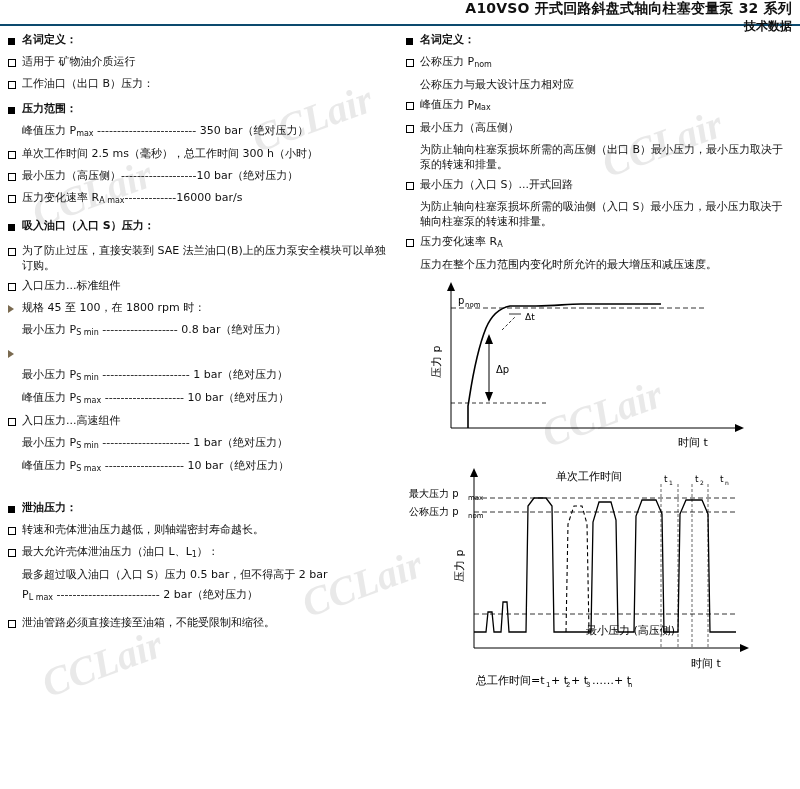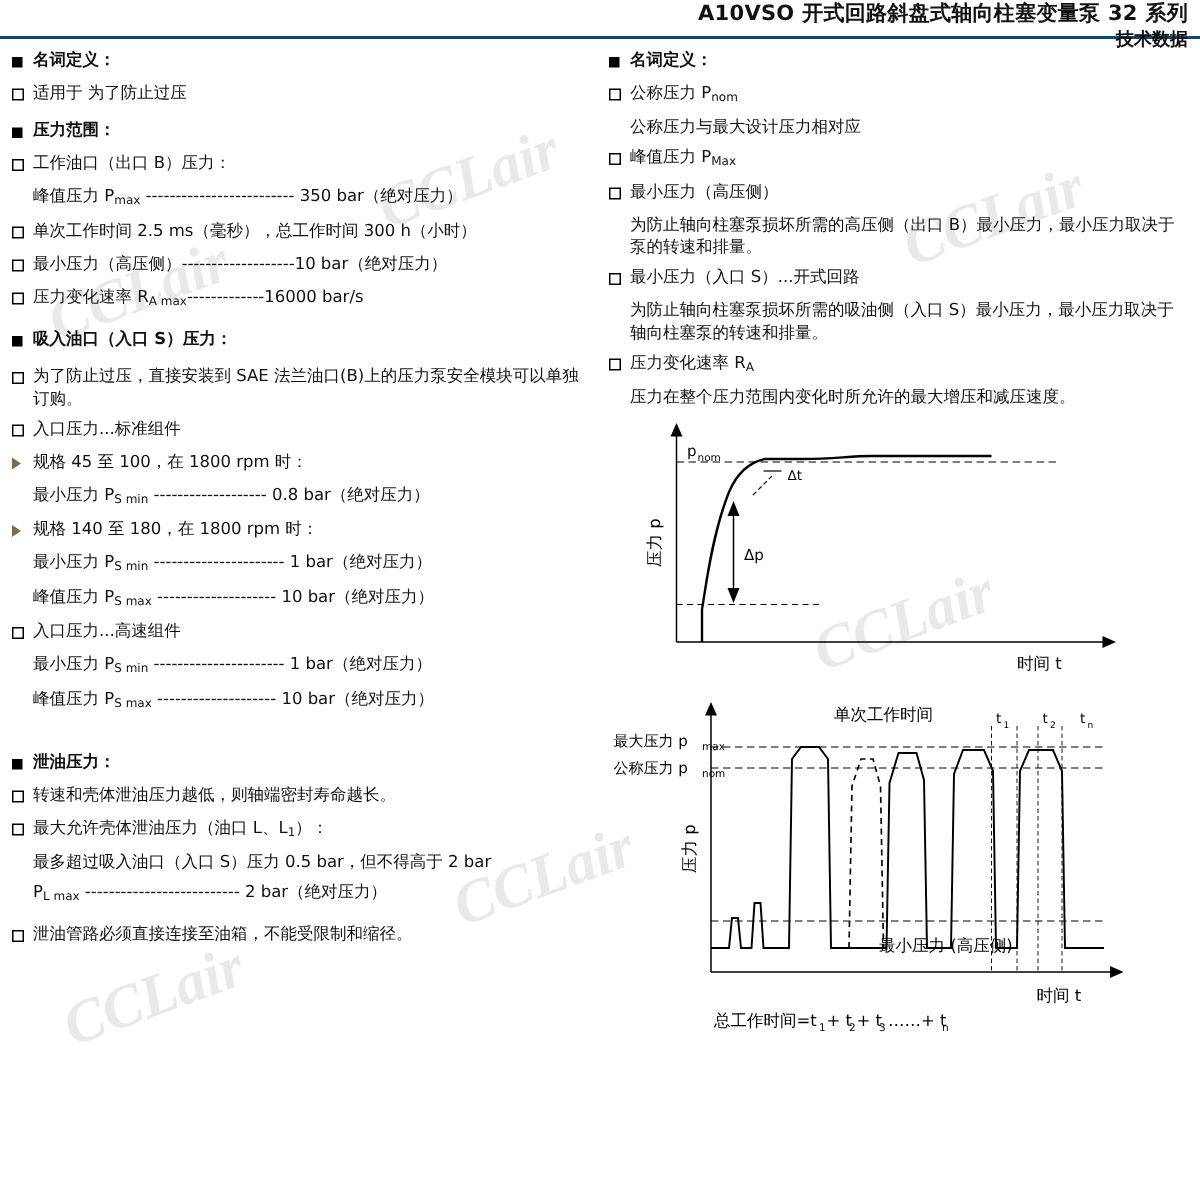--- a/index.html
+++ b/index.html
@@ -90,31 +90,31 @@
 
   <div class="col left">
 
     <div class="row">
       <div class="mk"><span class="sq-f"></span></div>
       <div class="tx b">名词定义：</div>
     </div>
 
     <div class="row">
       <div class="mk"><span class="sq-o"></span></div>
-      <div class="tx">适用于 为了防止过压</div>
+      <div class="tx">适用于 矿物油介质运行</div>
+    </div>
+
+    <div class="row">
+      <div class="mk"><span class="sq-o"></span></div>
+      <div class="tx">工作油口（出口 B）压力：</div>
     </div>
 
     <div class="row" style="margin-top:8px;">
       <div class="mk"><span class="sq-f"></span></div>
       <div class="tx b">压力范围：</div>
-    </div>
-
-    <div class="row">
-      <div class="mk"><span class="sq-o"></span></div>
-      <div class="tx">工作油口（出口 B）压力：</div>
     </div>
 
     <div class="row ind">
       <div class="tx"><span>峰值压力 P</span><span class="sub">max</span> <span class="dots">-------------------------</span> <span>350 bar（绝对压力）</span></div>
     </div>
 
     <div class="row">
       <div class="mk"><span class="sq-o"></span></div>
       <div class="tx">单次工作时间 2.5 ms（毫秒），总工作时间 300 h（小时）</div>
     </div>
@@ -147,21 +147,20 @@
     <div class="row">
       <div class="mk"><span class="tri"></span></div>
       <div class="tx">规格 45 至 100，在 1800 rpm 时：</div>
     </div>
     <div class="row ind">
       <div class="tx"><span>最小压力 P</span><span class="sub">S min</span> <span class="dots">-------------------</span> <span>0.8 bar（绝对压力）</span></div>
     </div>
 
     <div class="row">
       <div class="mk"><span class="tri"></span></div>
-      <div class="tx">规格 140 至 180，在 1800 rpm 时：</div>
     </div>
     <div class="row ind">
       <div class="tx"><span>最小压力 P</span><span class="sub">S min</span> <span class="dots">----------------------</span> <span>1 bar（绝对压力）</span></div>
     </div>
     <div class="row ind">
       <div class="tx"><span>峰值压力 P</span><span class="sub">S max</span> <span class="dots">--------------------</span> <span>10 bar（绝对压力）</span></div>
     </div>
 
     <div class="row">
       <div class="mk"><span class="sq-o"></span></div>

